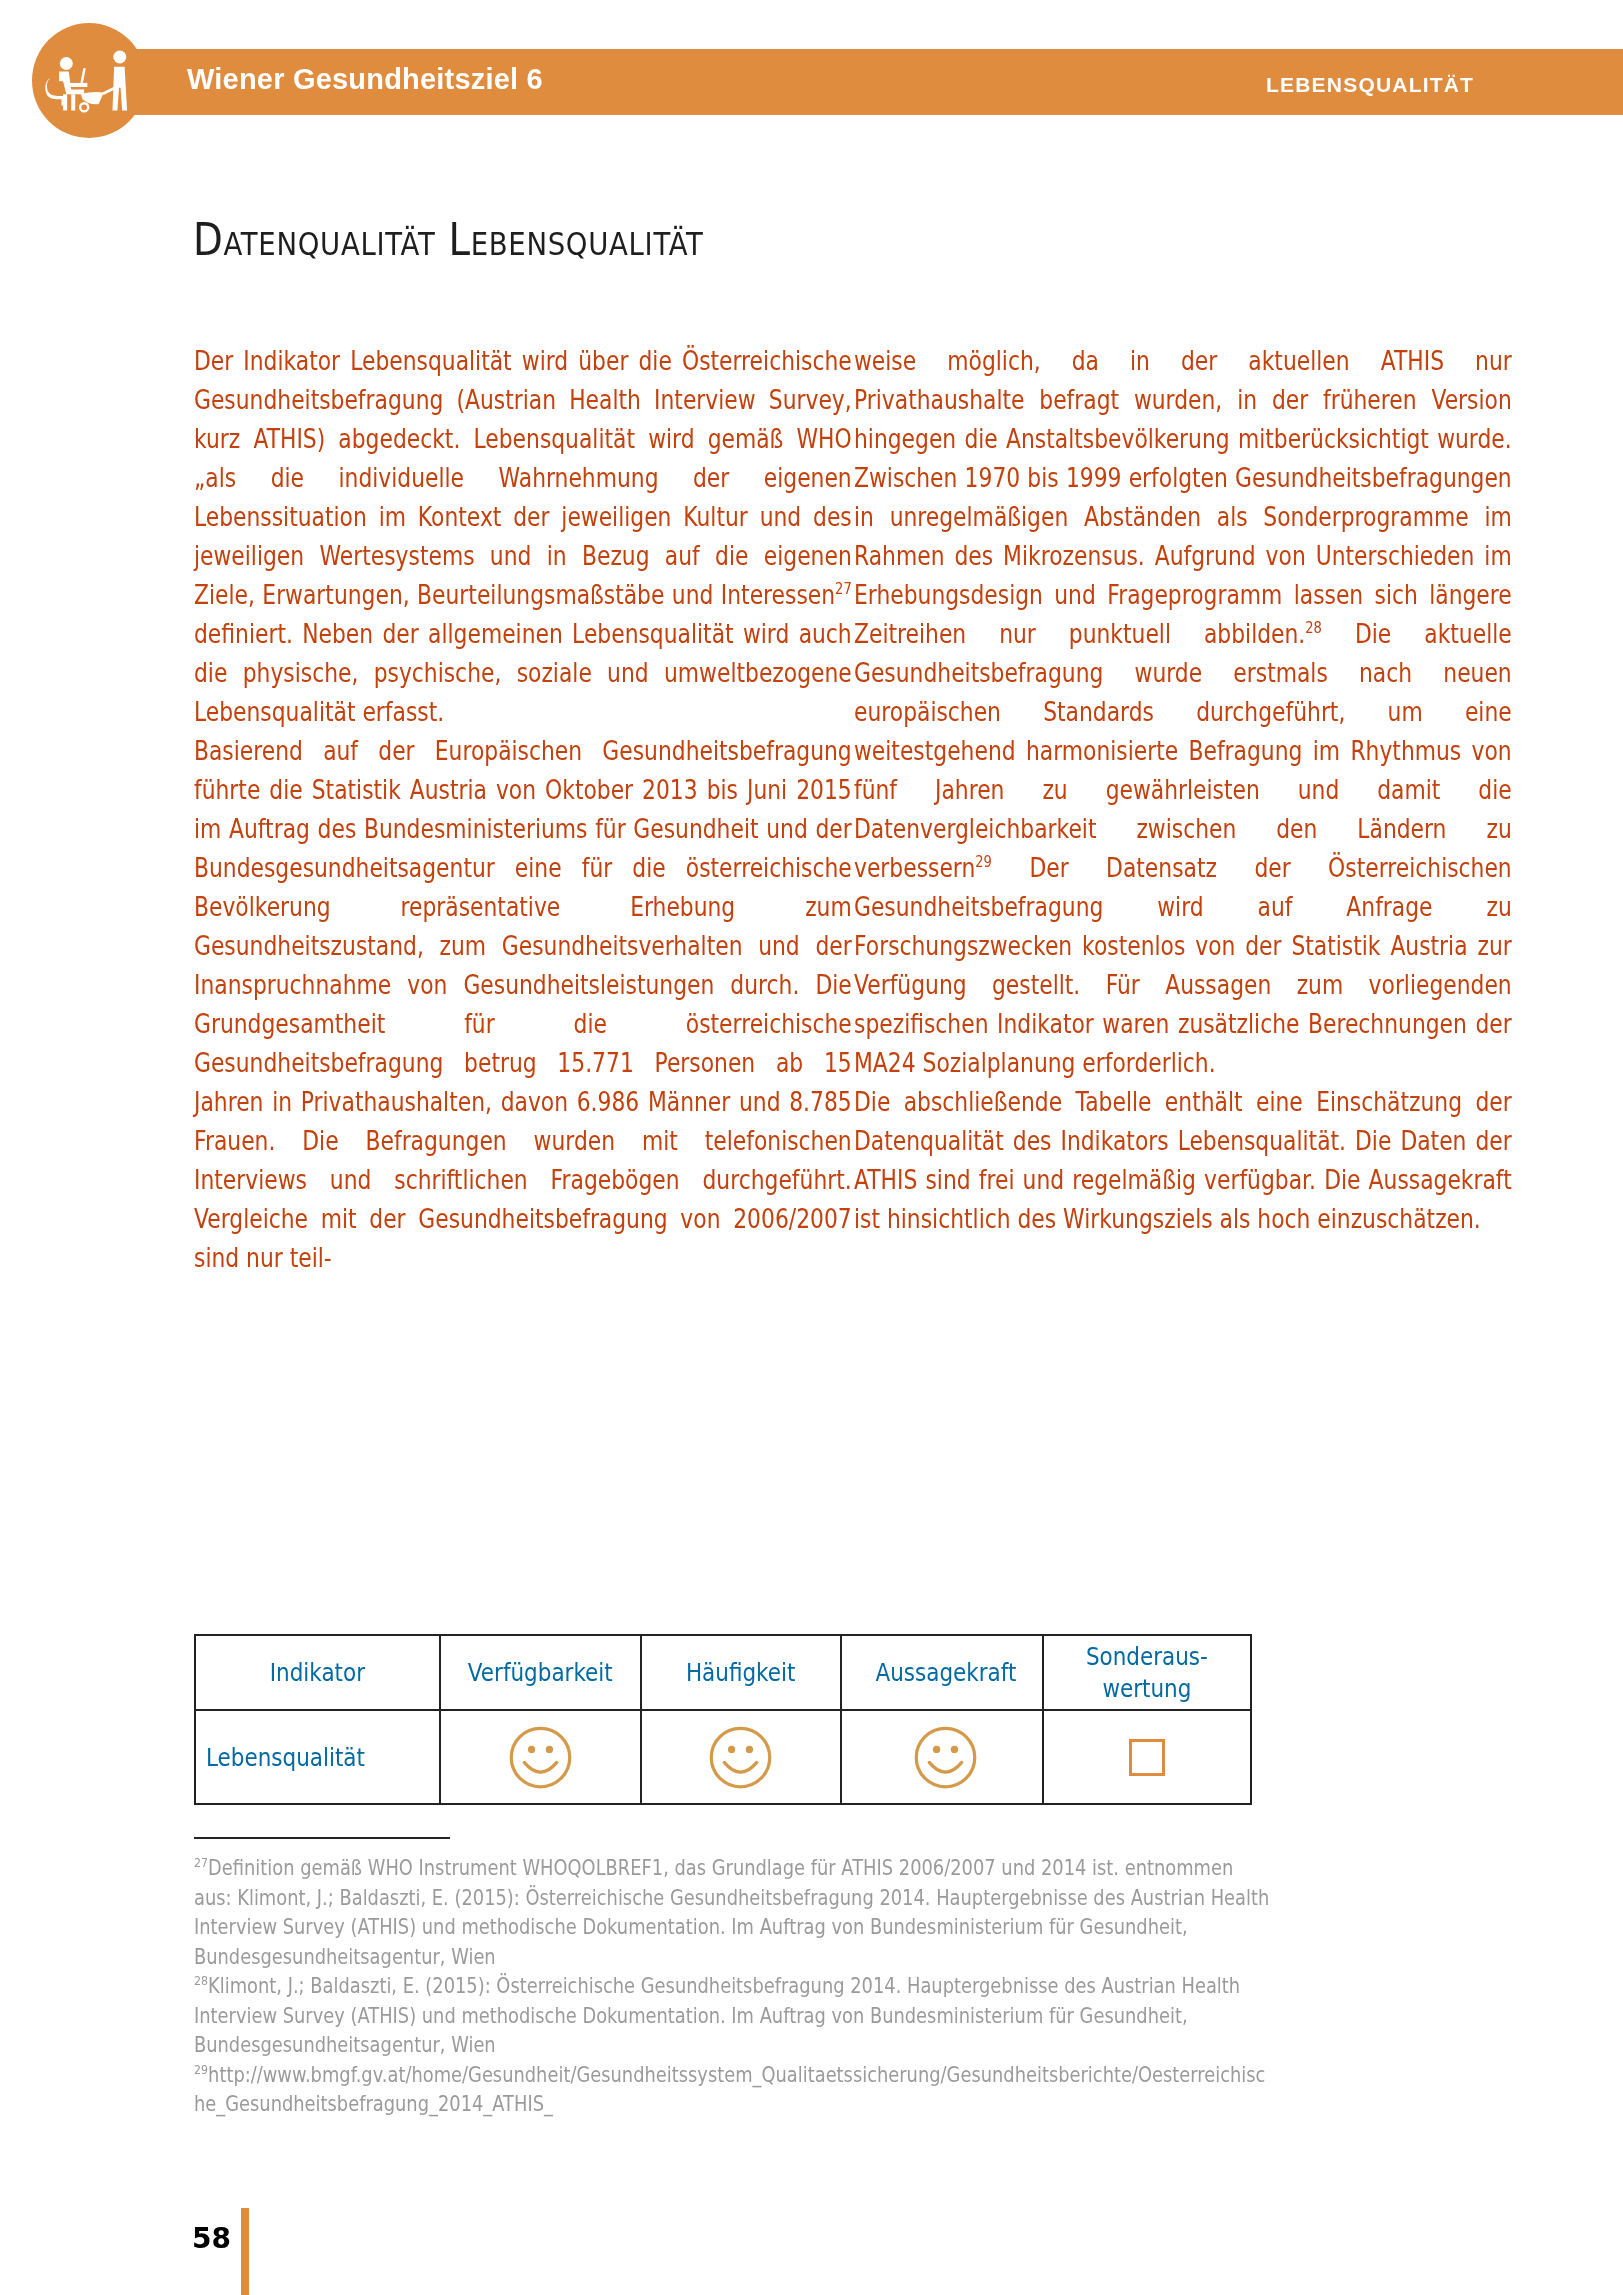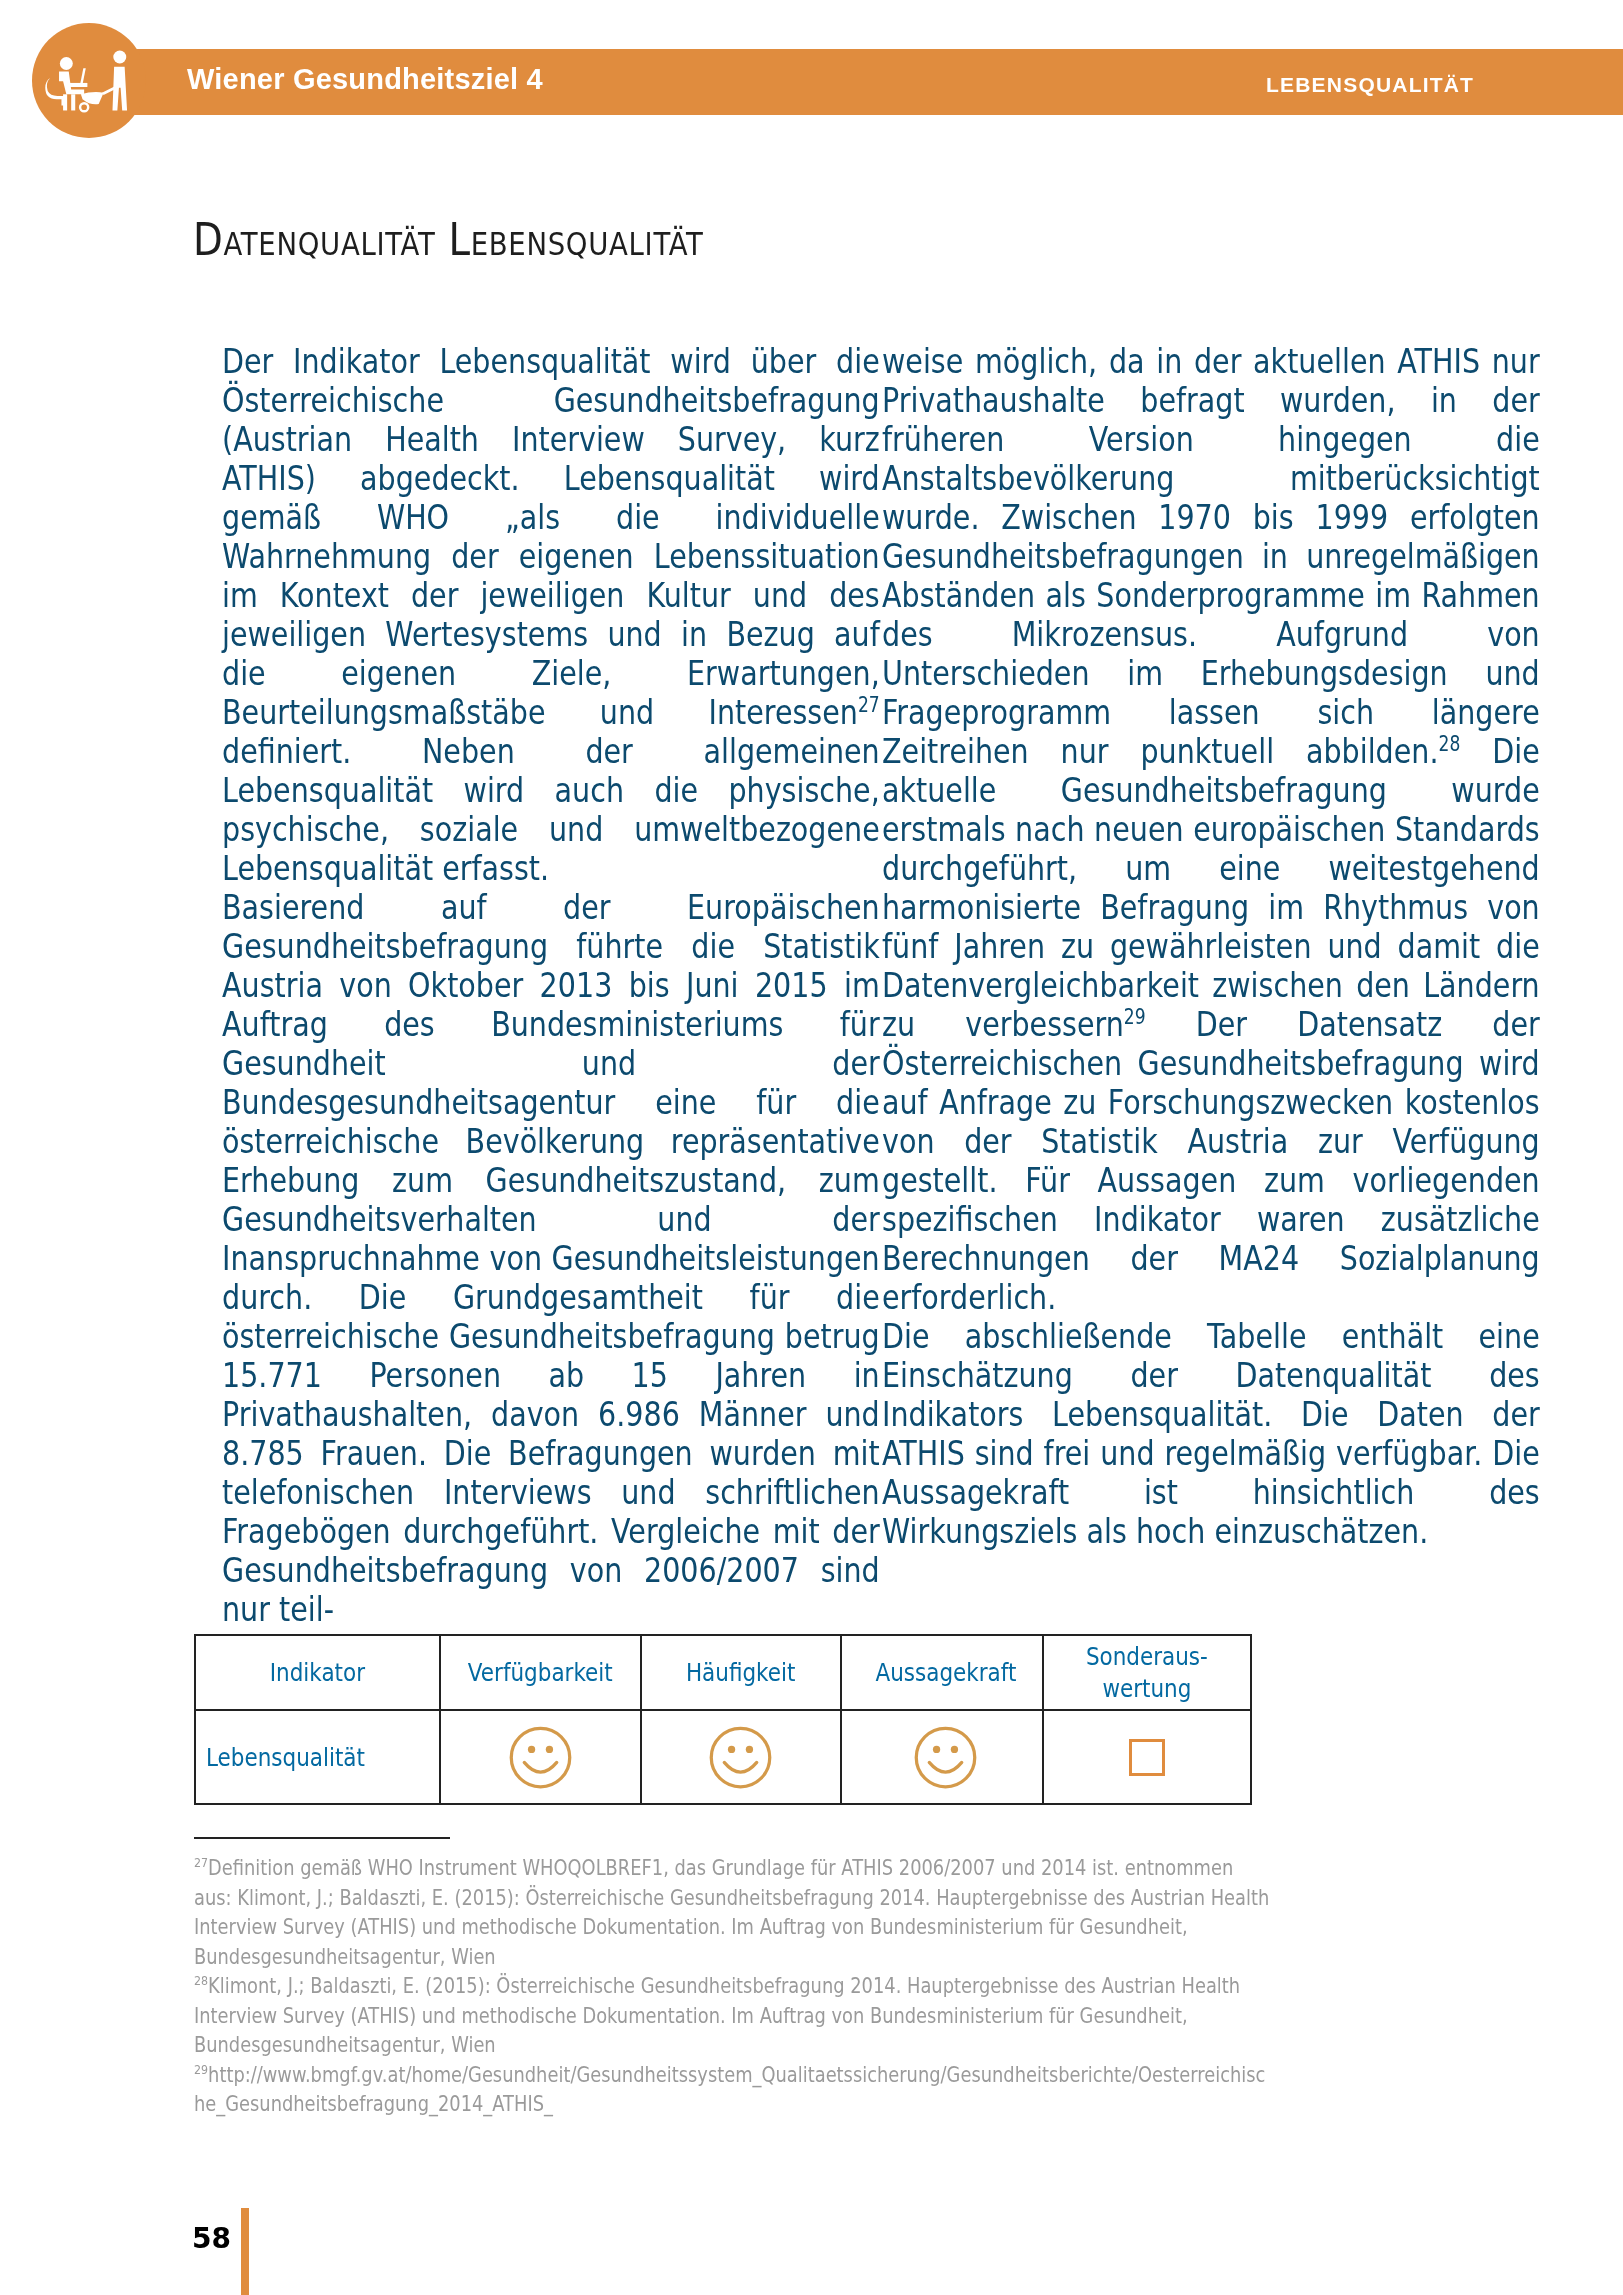--- a/index.html
+++ b/index.html
@@ -17,21 +17,21 @@
           background: #E08C3E; }
   .logo svg { position: absolute; left: 0; top: 0; width: 114px; height: 115px; }
 
   
   .page-title { position: absolute; left: 193px; top: 213px; font-family: "DejaVu Sans", sans-serif;
                 font-variant: small-caps; font-size: 45px; letter-spacing: 0.8px; color: #1e1e1e;
                 font-weight: normal; margin: 0; white-space: nowrap; transform: scaleX(0.86); transform-origin: left top; }
 
   
   .col { position: absolute; top: 342px; width: 658px; font-family: "DejaVu Sans", sans-serif;
-         font-size: 34px; line-height: 39px; text-align: justify; hyphens: manual; color: #0c4a6e; margin-left: 28px; }
+         font-size: 26px; line-height: 39px; text-align: justify; hyphens: manual; color: #c2410c; }
   .col p { margin: 0; }
   .col-left { left: 194px; }
   .col-right { left: 854px; }
   .col .cond { display: block; transform: scaleX(0.84); transform-origin: left top; width: 783px; }
   sup { font-size: 60%; line-height: 0; vertical-align: super; }
 
   
   .quality-table { position: absolute; left: 194px; top: 1634px; border-collapse: collapse;
                    font-family: "DejaVu Sans", sans-serif; color: #0369a1; }
   .quality-table td, .quality-table th { border: 2.4px solid #222; padding: 0; text-align: center;
@@ -79,21 +79,21 @@
 
       <path d="M60 88 q14 -4 28 -2 l-6 14 q-10 2 -20 -6 z"></path>
       <circle cx="64" cy="104" r="5" fill="none" stroke="#ffffff" stroke-width="3"></circle>
       <path d="M86 86 l16 -8 l2 3 l-16 8 z"></path>
 
       <circle cx="108" cy="42" r="8"></circle>
       <path d="M101 54 h13 l3 54 h-6 l-2 -28 h-2 l-2 28 h-6 z"></path>
     </g>
   </svg>
 </div>
-<div class="header-title">Wiener Gesundheitsziel 4</div>
+<div class="header-title">Wiener Gesundheitsziel 6</div>
 <div class="header-section">LEBENSQUALITÄT</div>
 
 <h1 class="page-title">Datenqualität Lebensqualität</h1>
 
 <div class="col col-left">
   <div class="cond">
     <p><span>Der Indikator Lebensqualität wird über die Österreichische Gesundheitsbefragung (Austrian Health Interview Survey, kurz ATHIS)  abgedeckt. Lebensqualität wird gemäß WHO „als die individuelle Wahrnehmung der eigenen Lebenssituation im Kontext der jeweiligen Kultur und des jeweiligen Wertesystems und in Bezug auf die eigenen Ziele, Erwartungen, Beurteilungsmaßstäbe und Interessen</span><sup>27</sup><span> definiert. Neben der allgemeinen Lebensqualität wird auch die physische, psychische, soziale und umweltbezogene Lebensqualität erfasst.</span></p>
     <p>Basierend auf der Europäischen Gesundheitsbefragung führte die Statistik Austria von Oktober 2013 bis Juni 2015 im Auftrag des Bundesministeriums für Gesundheit und der Bundesgesundheitsagentur eine für die österreichische Bevölkerung repräsentative Erhebung zum Gesundheitszustand, zum Gesundheitsverhalten und der Inanspruchnahme von Gesundheitsleistungen durch. Die Grundgesamtheit für die österreichische Gesundheitsbefragung betrug 15.771 Personen ab 15 Jahren in Privathaushalten, davon 6.986 Männer und 8.785 Frauen.  Die Befragungen wurden mit telefonischen Interviews und schriftlichen Fragebögen durchgeführt. Vergleiche mit der Gesundheitsbefragung von 2006/2007 sind nur teil-</p>
   </div>
 </div>

